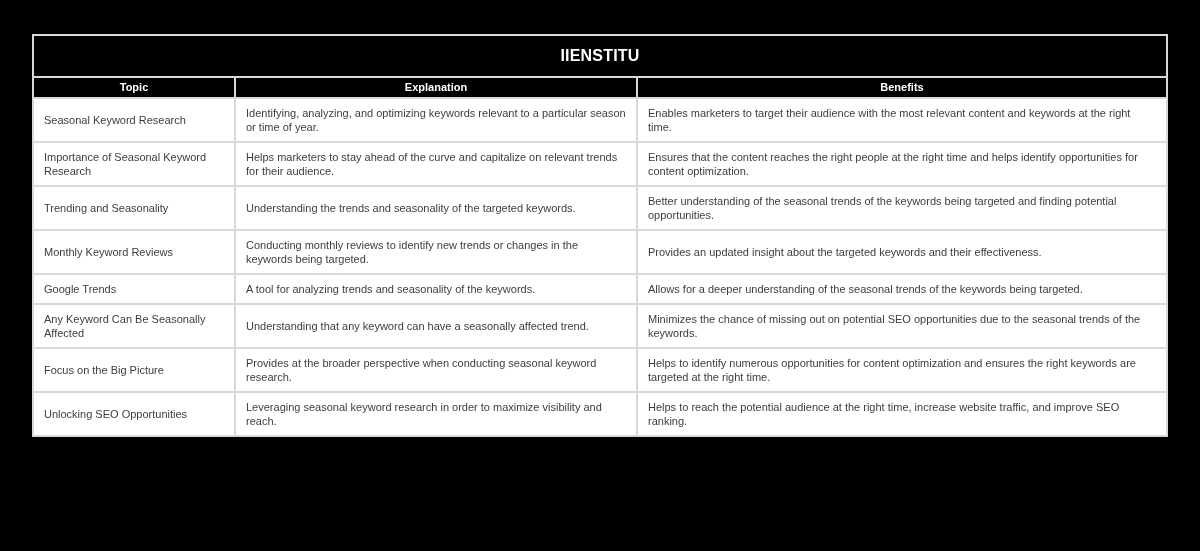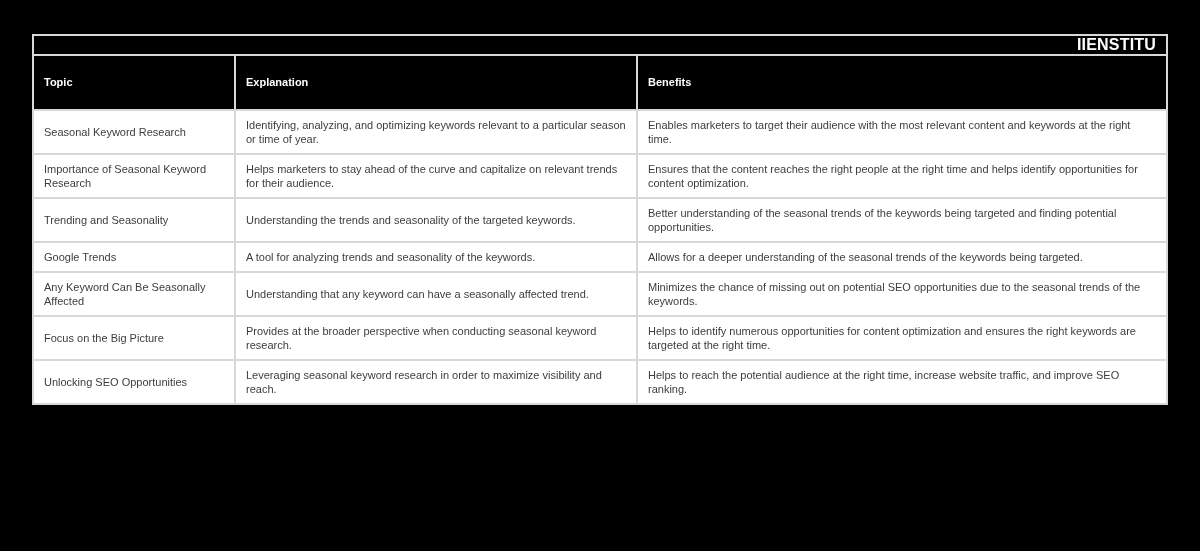--- a/index.html
+++ b/index.html
@@ -19,35 +19,35 @@
     margin: 34px 32px;
     width: 1136px;
     table-layout: fixed;
   }
   col.c-topic   { width: 200px; }
   col.c-expl    { width: 400px; }
   col.c-benefit { width: 528px; }
   th.table-title {
     background: #000;
     color: #fff;
-    text-align: right;
+    text-align: center;
     font-size: 16px;
     line-height: 18px;
     font-weight: bold;
-    padding: 0 10px;
+    padding: 11px 10px;
     letter-spacing: 0.2px;
   }
   th.col-head {
     background: #000;
     color: #fff;
-    text-align: left;
+    text-align: center;
     font-size: 11px;
     line-height: 13px;
     font-weight: bold;
-    padding: 20px 10px;
+    padding: 3px 10px;
   }
   td.cell {
     background: #fff;
     color: #3d3d3d;
     font-size: 11px;
     line-height: 14px;
     padding: 7px 10px;
     vertical-align: middle;
     text-align: left;
   }
@@ -82,20 +82,25 @@
     <td class="cell">Importance of Seasonal Keyword Research</td>
     <td class="cell">Helps marketers to stay ahead of the curve and capitalize on relevant trends for their audience.</td>
     <td class="cell">Ensures that the content reaches the right people at the right time and helps identify opportunities for content optimization.</td>
   </tr>
         <tr>
     <td class="cell">Trending and Seasonality</td>
     <td class="cell">Understanding the trends and seasonality of the targeted keywords.</td>
     <td class="cell">Better understanding of the seasonal trends of the keywords being targeted and finding potential opportunities.</td>
   </tr>
         <tr>
+    <td class="cell">Monthly Keyword Reviews</td>
+    <td class="cell">Conducting monthly reviews to identify new trends or changes in the keywords being targeted.</td>
+    <td class="cell">Provides an updated insight about the targeted keywords and their effectiveness.</td>
+  </tr>
+        <tr>
     <td class="cell">Google Trends</td>
     <td class="cell">A tool for analyzing trends and seasonality of the keywords.</td>
     <td class="cell">Allows for a deeper understanding of the seasonal trends of the keywords being targeted.</td>
   </tr>
         <tr>
     <td class="cell">Any Keyword Can Be Seasonally Affected</td>
     <td class="cell">Understanding that any keyword can have a seasonally affected trend.</td>
     <td class="cell">Minimizes the chance of missing out on potential SEO opportunities due to the seasonal trends of the keywords.</td>
   </tr>
         <tr>

